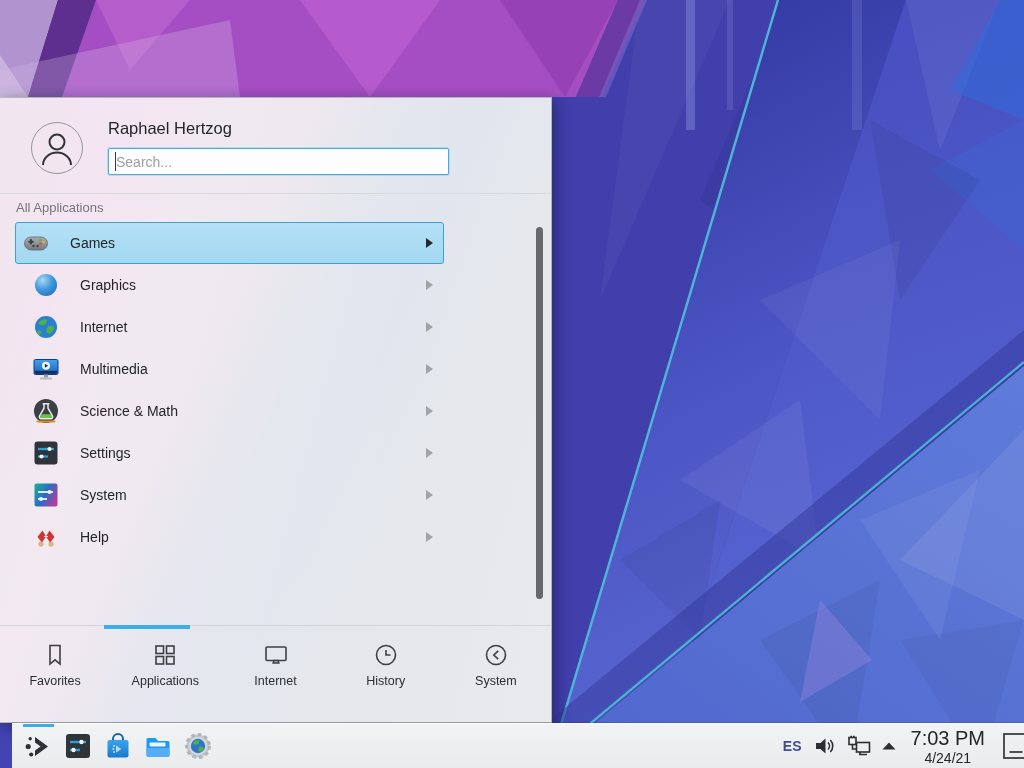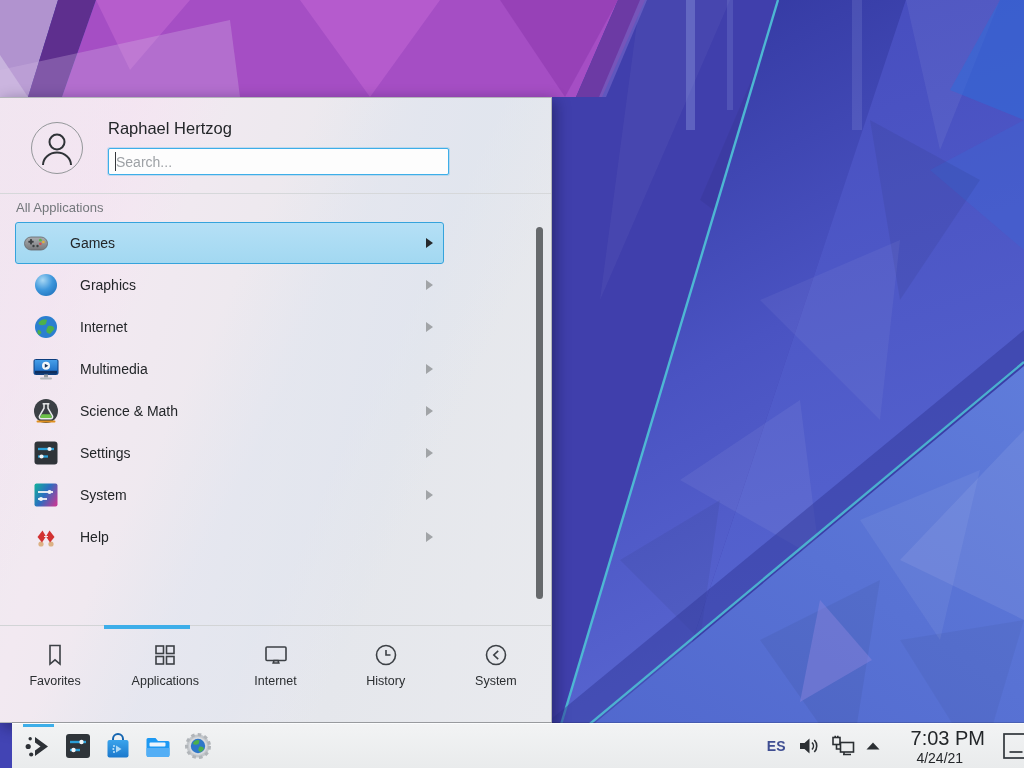--- a/index.html
+++ b/index.html
@@ -47,21 +47,21 @@
 
   
   .panel{position:absolute;left:12px;bottom:0;width:1024px;height:45px;box-sizing:border-box;
     background:linear-gradient(180deg,#f2f3f4,#e9ebec);border-top:1px solid #fbfcfd;
     box-shadow:0 -1px 0 rgba(0,0,0,.15);display:flex;align-items:center;padding:0 6px;}
   .task{width:40px;height:45px;display:flex;align-items:center;justify-content:center;position:relative;}
   .task.active::after{content:"";position:absolute;top:0;left:5px;width:31px;height:3px;background:#3daee9;}
   .tray{margin-left:auto;display:flex;align-items:center;gap:9px;}
   .kbd{font-size:14px;font-weight:bold;color:#3f4e92;padding:0 2px;}
   .clock{text-align:center;color:#232629;line-height:1;margin:0 5px;cursor:default;}
-  .time{font-size:20px;margin-left:16px;}
+  .time{font-size:20px;}
   .date{font-size:14px;margin-top:3px;}
   .showdesk{width:28px;height:28px;margin-left:3px;display:flex;}
 </style>
 </head>
 <body>
 
 <div class="desktop">
 
   <svg class="wp" width="1024" height="768" viewBox="0 0 1024 768">
     <defs>

